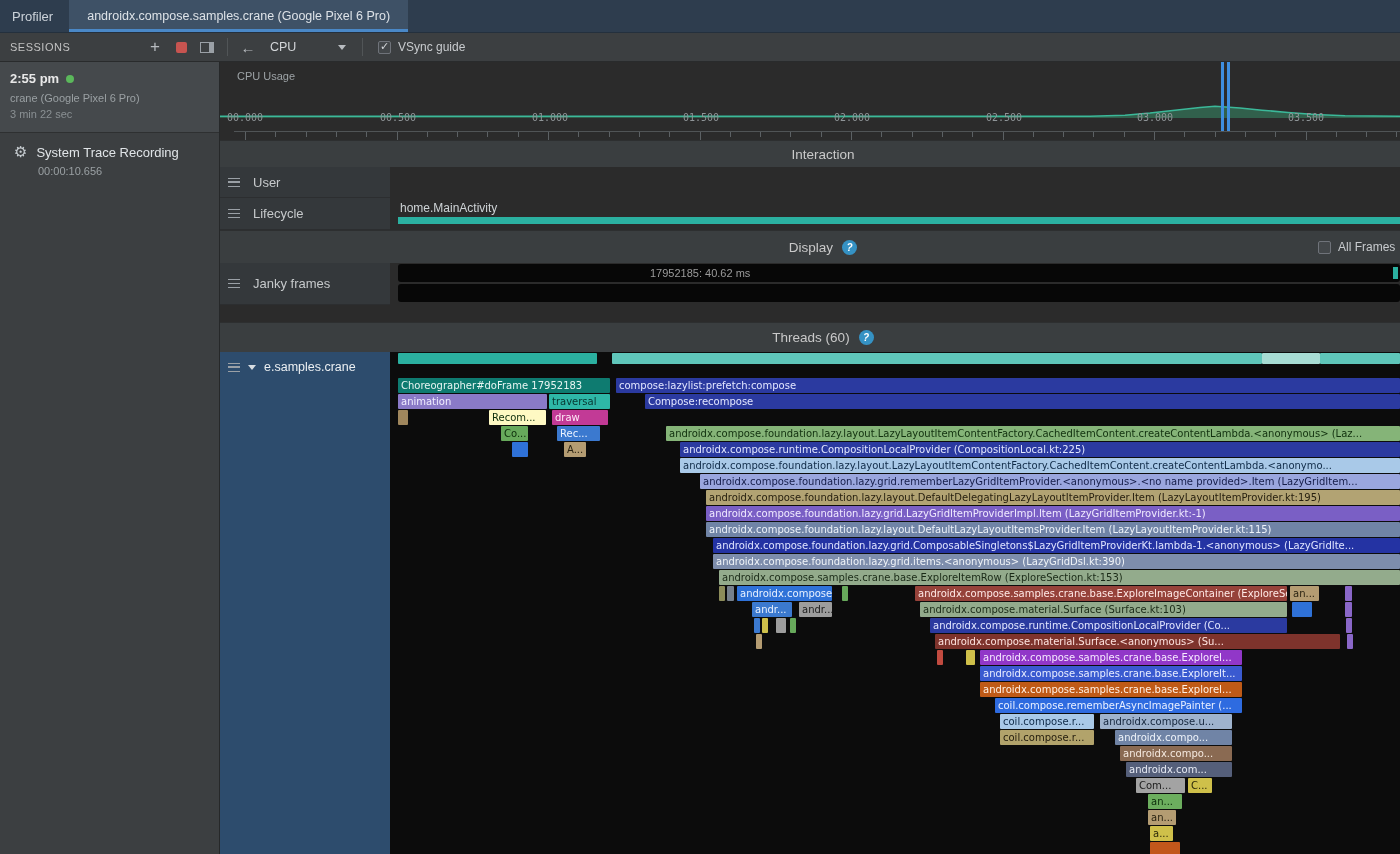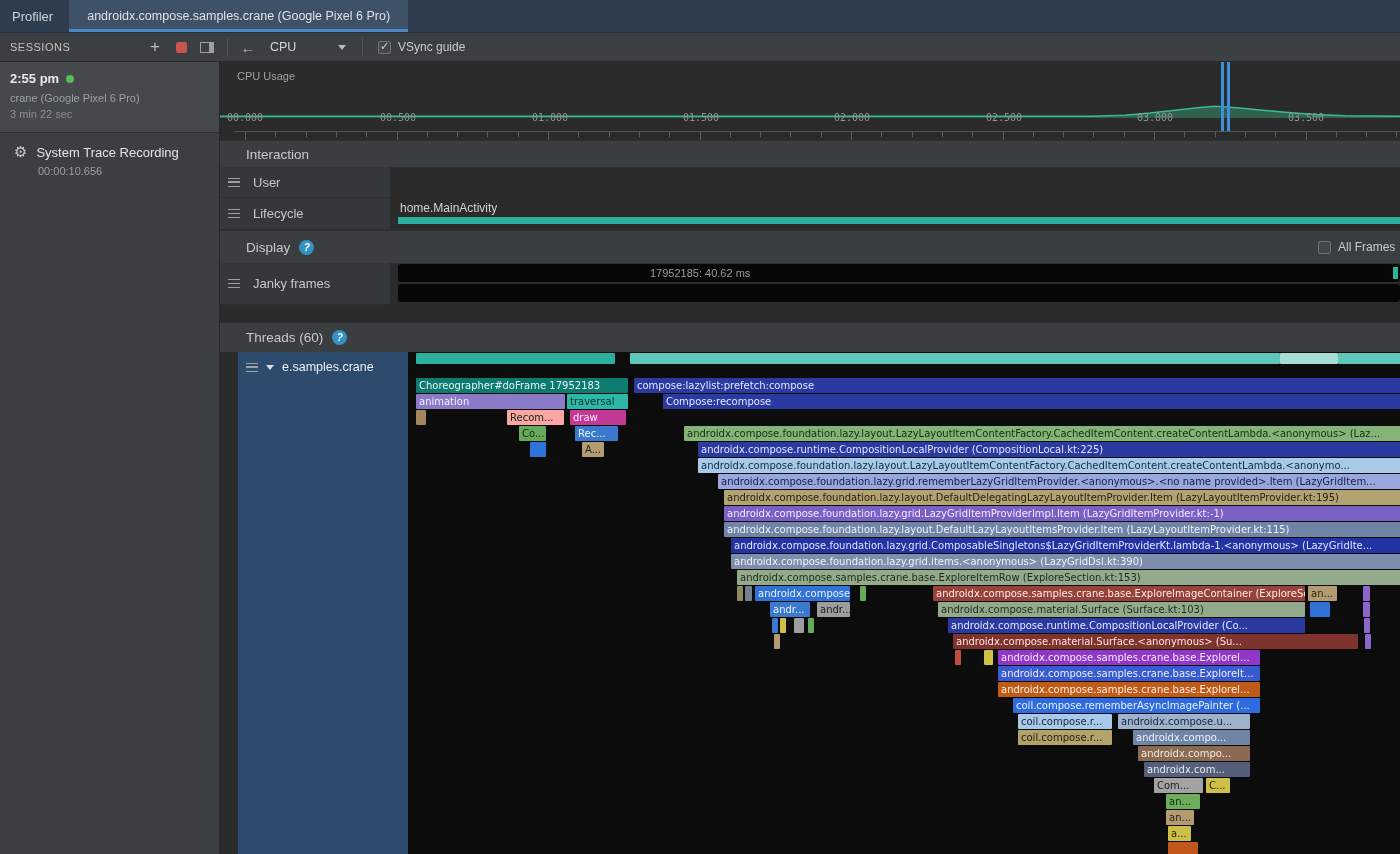--- a/index.html
+++ b/index.html
@@ -57,21 +57,21 @@
   .cpu-zone svg { position:absolute; left:0; top:0; }
   .ruler { position:absolute; inset:0; pointer-events:none; }
   .ruler-line { position:absolute; left:14px; right:0; top:69px; height:1px; background:#505456; }
   .tick-label { position:absolute; top:50px; transform:translateX(-50%);
                 font-family:"DejaVu Sans Mono","Liberation Mono",monospace; font-size:10px; color:#8f9598; }
   .tick { position:absolute; top:70px; width:1px; height:5px; background:#5c6164; }
   .tick.major { height:8px; }
 
   
   .hdr { position:absolute; left:220px; width:1180px; background:#3a3e40; color:#c9c9c9; font-size:13.5px;
-         display:flex; align-items:center; padding-left:26px; border-top:1px solid #2d2f30; }
+         display:flex; align-items:center; padding-left:26px; border-top:1px solid #2d2f30;justify-content:center; }
   #hdr-interaction { top:140px; height:27px; }
   #hdr-display { top:230px; height:33px; }
   #hdr-threads { top:322px; height:30px; }
   .help { margin-left:9px; width:15px; height:15px; border-radius:50%; background:#3592c4; color:#fff;
           display:inline-flex; align-items:center; justify-content:center; font-size:10px; font-weight:bold; }
   .help::before { content:"?"; }
   .all-frames { position:absolute; left:1090px; top:0; bottom:0; }
 
   
   .track { position:absolute; left:220px; width:1180px; display:flex; }
@@ -86,21 +86,21 @@
   .burger::after { content:""; position:absolute; left:0; right:0; top:2.5px; height:1.5px; background:#9aa0a6; }
   .lifecycle-event { position:absolute; left:10px; top:3px; font-size:12px; color:#ced3d6; }
   .lifecycle-bar { position:absolute; left:8px; right:0; top:19px; height:7px; background:#2bb0a0; }
   .janky-bar { position:absolute; left:8px; width:1002px; height:18px; background:#070707; border-radius:3px; }
   .b1 { top:1px; } .b2 { top:21px; }
   .janky-info { position:absolute; left:252px; top:3px; font-size:11px; color:#9b9b9b; }
   .janky-end { position:absolute; right:2px; top:3px; width:5px; height:12px; background:#2bb0a0; }
 
   
   .threads { position:absolute; left:220px; top:352px; width:1180px; height:502px; display:flex; }
-  .thread-label-col { width:170px; background:#2d4c6d; padding:8px 6px 0 8px;margin-left:18px; }
+  .thread-label-col { width:170px; background:#2d4c6d; padding:8px 6px 0 8px; }
   .thread-row { display:flex; align-items:center; gap:8px; color:#ebeff2; font-size:12.5px; }
   .tri-down { width:0; height:0; border-left:4px solid transparent; border-right:4px solid transparent;
               border-top:5px solid #d7dde2; display:inline-block; flex:none; }
   .flame { flex:1; position:relative; background:#0c0c0c; overflow:hidden; }
   .mseg { position:absolute; top:1px; height:11px; border-radius:1px; }
   .fbar { position:absolute; white-space:nowrap; overflow:hidden; font-size:10px; line-height:15px;
           padding:0 3px; border-radius:1px; color:#111;
           font-family:"DejaVu Sans","Liberation Sans",sans-serif; }
   .striped { background-image:repeating-linear-gradient(115deg, rgba(0,0,0,.4) 0 2px, transparent 2px 5px); }
 </style>
@@ -279,21 +279,21 @@
         <div class="mseg" style="left: 8px; width: 199px; background: rgb(43, 176, 160);"></div>
         <div class="mseg" style="left: 222px; width: 650px; background: rgb(95, 198, 186);"></div>
         <div class="mseg" style="left: 872px; width: 58px; background: rgb(167, 220, 212);"></div>
         <div class="mseg" style="left: 930px; width: 80px; background: rgb(95, 198, 186);"></div>
         <div class="fbar" style="left: 8px; top: 26px; width: 212px; height: 15px; background: rgb(14, 123, 112); color: rgb(230, 245, 242);">Choreographer#doFrame 17952183</div>
         <div class="fbar" style="left: 226px; top: 26px; width: 784px; height: 15px; background: rgb(43, 58, 160); color: rgb(226, 230, 255);">compose:lazylist:prefetch:compose</div>
         <div class="fbar" style="left: 8px; top: 42px; width: 149px; height: 15px; background: rgb(138, 122, 199); color: rgb(241, 238, 255);">animation</div>
         <div class="fbar" style="left: 159px; top: 42px; width: 61px; height: 15px; background: rgb(46, 183, 167); color: rgb(7, 54, 48);">traversal</div>
         <div class="fbar" style="left: 255px; top: 42px; width: 755px; height: 15px; background: rgb(43, 58, 160); color: rgb(226, 230, 255);">Compose:recompose</div>
         <div class="fbar" style="left: 8px; top: 58px; width: 10px; height: 15px; background: rgb(160, 135, 93);"></div>
-        <div class="fbar" style="left: 99px; top: 58px; width: 57px; height: 15px; background: #fca5a5; color: rgb(13, 46, 11);">Recom...</div>
+        <div class="fbar" style="left: 99px; top: 58px; width: 57px; height: 15px; background: #fef9c3; color: rgb(13, 46, 11);">Recom...</div>
         <div class="fbar" style="left: 162px; top: 58px; width: 56px; height: 15px; background: rgb(194, 58, 150); color: rgb(255, 233, 247);">draw</div>
         <div class="fbar" style="left: 111px; top: 74px; width: 27px; height: 15px; background: rgb(103, 169, 91); color: rgb(13, 46, 11);">Co...</div>
         <div class="fbar" style="left: 167px; top: 74px; width: 43px; height: 15px; background: rgb(59, 121, 207); color: rgb(234, 242, 255);">Rec...</div>
         <div class="fbar" style="left: 276px; top: 74px; width: 734px; height: 15px; background: rgb(133, 180, 120); color: rgb(17, 48, 14);">androidx.compose.foundation.lazy.layout.LazyLayoutItemContentFactory.CachedItemContent.createContentLambda.&lt;anonymous&gt; (Laz...</div>
         <div class="fbar" style="left: 122px; top: 90px; width: 16px; height: 15px; background: rgb(47, 114, 216);"></div>
         <div class="fbar" style="left: 174px; top: 90px; width: 22px; height: 15px; background: rgb(180, 156, 114); color: rgb(42, 35, 18);">A...</div>
         <div class="fbar" style="left: 290px; top: 90px; width: 720px; height: 15px; background: rgb(43, 58, 160); color: rgb(226, 230, 255);">androidx.compose.runtime.CompositionLocalProvider (CompositionLocal.kt:225)</div>
         <div class="fbar" style="left: 290px; top: 106px; width: 720px; height: 15px; background: rgb(169, 201, 232); color: rgb(15, 42, 71);">androidx.compose.foundation.lazy.layout.LazyLayoutItemContentFactory.CachedItemContent.createContentLambda.&lt;anonymo...</div>
         <div class="fbar" style="left: 310px; top: 122px; width: 700px; height: 15px; background: rgb(154, 166, 222); color: rgb(21, 29, 73);">androidx.compose.foundation.lazy.grid.rememberLazyGridItemProvider.&lt;anonymous&gt;.&lt;no name provided&gt;.Item (LazyGridItem...</div>
         <div class="fbar" style="left: 316px; top: 138px; width: 694px; height: 15px; background: rgb(178, 163, 115); color: rgb(39, 32, 16);">androidx.compose.foundation.lazy.layout.DefaultDelegatingLazyLayoutItemProvider.Item (LazyLayoutItemProvider.kt:195)</div>

